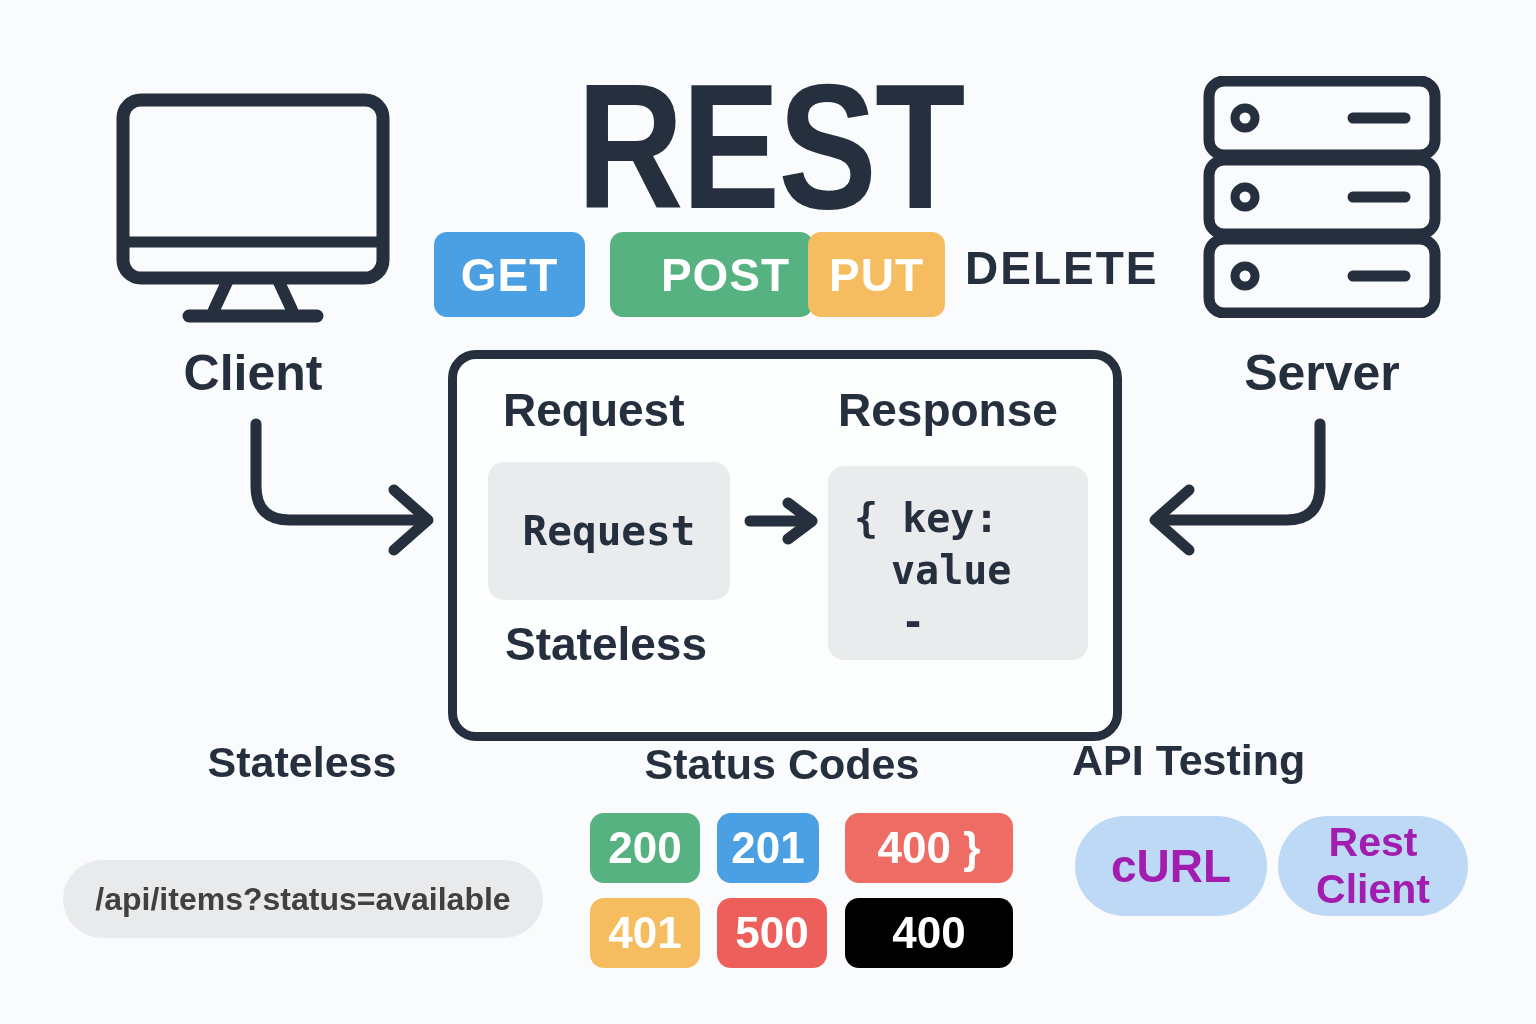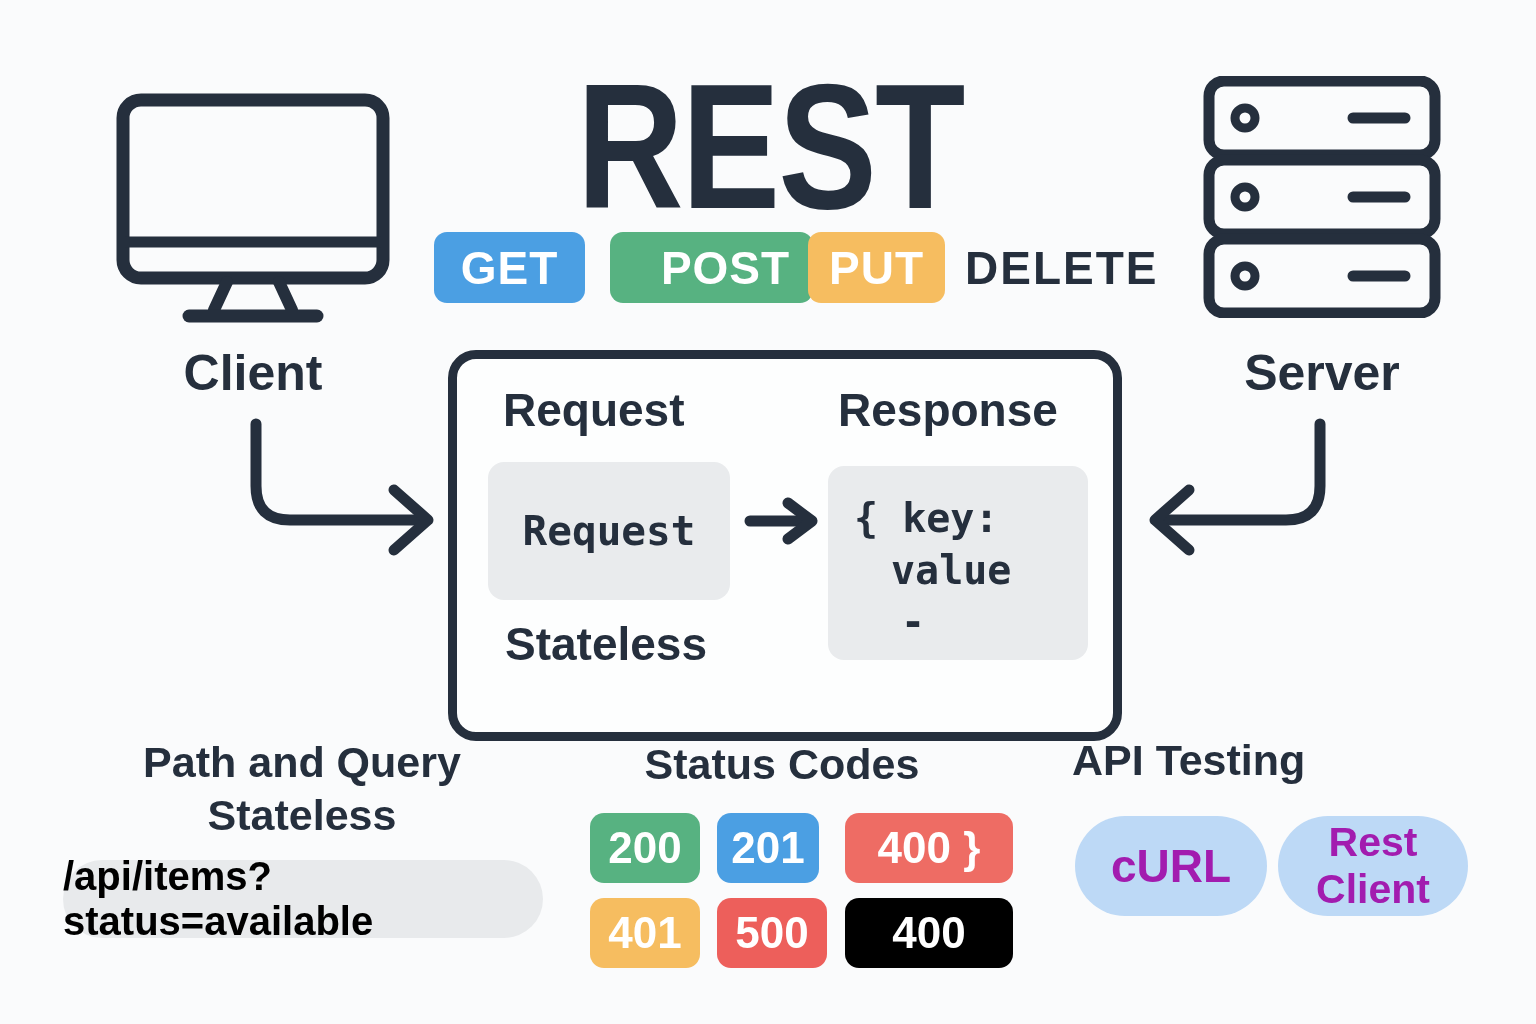--- a/index.html
+++ b/index.html
@@ -17,21 +17,21 @@
     font-size:50px;font-weight:bold;letter-spacing:0}
   .rest-title{left:470px;top:72px;width:600px;height:150px;
     display:flex;align-items:center;justify-content:center;
     font-size:148px;font-weight:bold;letter-spacing:-2px;
     transform:scaleY(1.2);transform-origin:center}
   .server-icon{left:1203px;top:76px;width:238px;height:242px}
   .server-label{left:1187px;top:344px;width:270px;text-align:center;
     font-size:50px;font-weight:bold}
 
   
-  .method-badge{top:232px;height:71px;border-radius:13px;
+  .method-badge{top:232px;height:85px;border-radius:13px;
     display:flex;align-items:center;justify-content:center;
     color:#fff;font-size:46px;font-weight:bold;letter-spacing:1px}
   .m-get{left:434px;width:151px}
   .m-post{left:610px;width:175px}
   .m-put{left:808px;width:137px}
   .m-delete{left:965px;top:232px;height:71px;display:flex;align-items:center;
     font-size:46px;font-weight:bold;letter-spacing:2px;color:#252f3d}
 
   
   .flow-box{left:448px;top:350px;width:674px;height:391px;box-sizing:border-box;
@@ -53,21 +53,21 @@
   
   .left-elbow{left:228px;top:418px;width:230px;height:140px}
   .right-elbow{left:1125px;top:418px;width:230px;height:140px}
 
   
   .pq-title{left:52px;top:736px;width:500px;text-align:center;
     font-size:43px;font-weight:bold;line-height:53px}
   .pq-title span{display:block}
   .pq-pill{left:63px;top:860px;width:480px;height:78px;border-radius:39px;
     background:#e8eaec;display:flex;align-items:center;justify-content:center;
-    font-size:40px;font-weight:bold;color:#000000;letter-spacing:0}
+    font-size:32px;font-weight:bold;color:#404040;letter-spacing:0}
 
   
   .sc-title{left:582px;top:740px;width:400px;text-align:center;
     font-size:43px;font-weight:bold}
   .status-badge{height:70px;border-radius:14px;display:flex;align-items:center;
     justify-content:center;color:#fff;font-size:44px;font-weight:bold}
   .sb-0{left:590px;top:813px;width:110px}
   .sb-1{left:717px;top:813px;width:102px}
   .sb-2{left:845px;top:813px;width:168px}
   .sb-3{left:590px;top:898px;width:110px}
@@ -139,21 +139,20 @@
   <div class="abs chip fb-res-chip">
     <div>{ key:</div>
     <div class="fb-res-line2">value</div>
     <div class="fb-res-line3">-</div>
   </div>
 
   <div class="abs fb-stateless">Stateless</div>
 </div>
 
 <div class="abs pq-title">
-  <span>Path and Query</span>
   <span>Stateless</span>
 </div>
 <div class="abs pq-pill">/api/items?status=available</div>
 
 <div class="abs sc-title">Status Codes</div>
 <div class="abs status-badge sb-0" style="background-color: rgb(87, 178, 129);">200</div>
 <div class="abs status-badge sb-1" style="background-color: rgb(75, 159, 227);">201</div>
 <div class="abs status-badge sb-2" style="background-color: rgb(238, 108, 100);">400 }</div>
 <div class="abs status-badge sb-3" style="background-color: rgb(246, 189, 96);">401</div>
 <div class="abs status-badge sb-4" style="background-color: rgb(237, 95, 91);">500</div>

